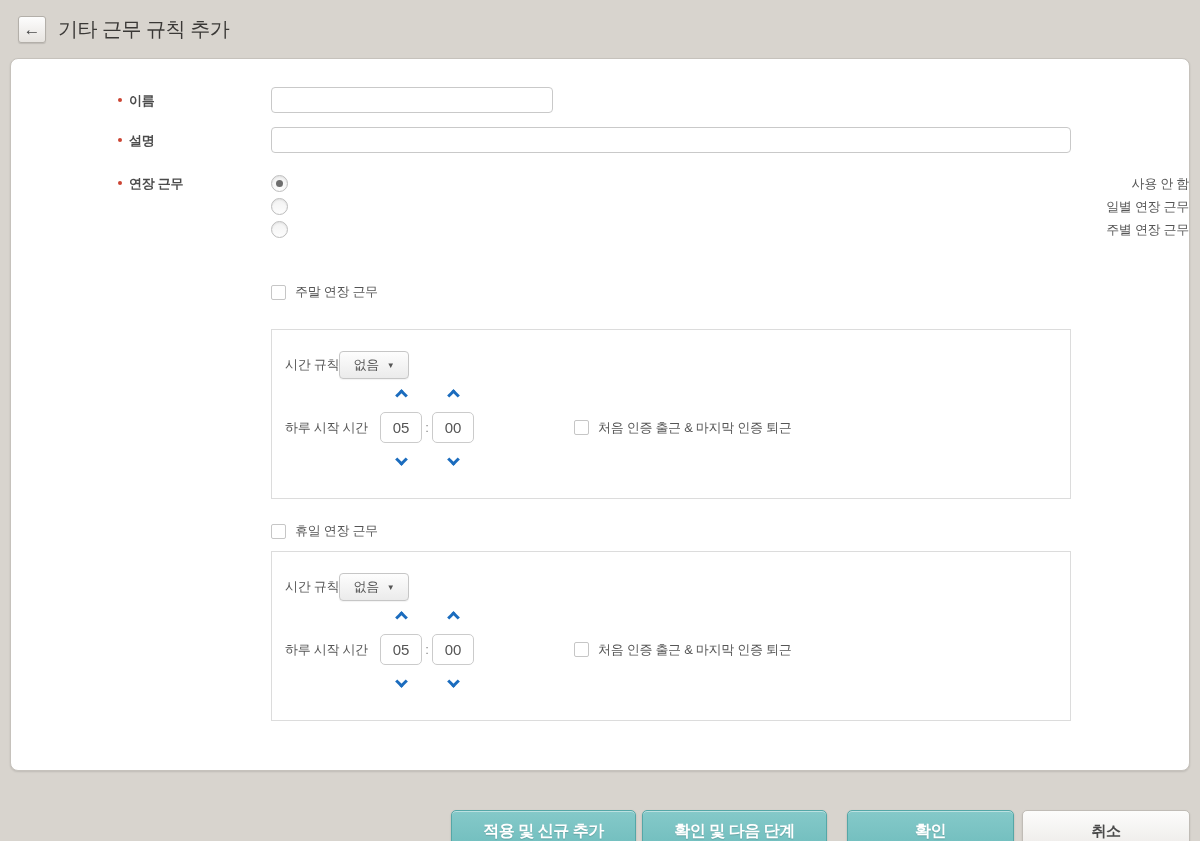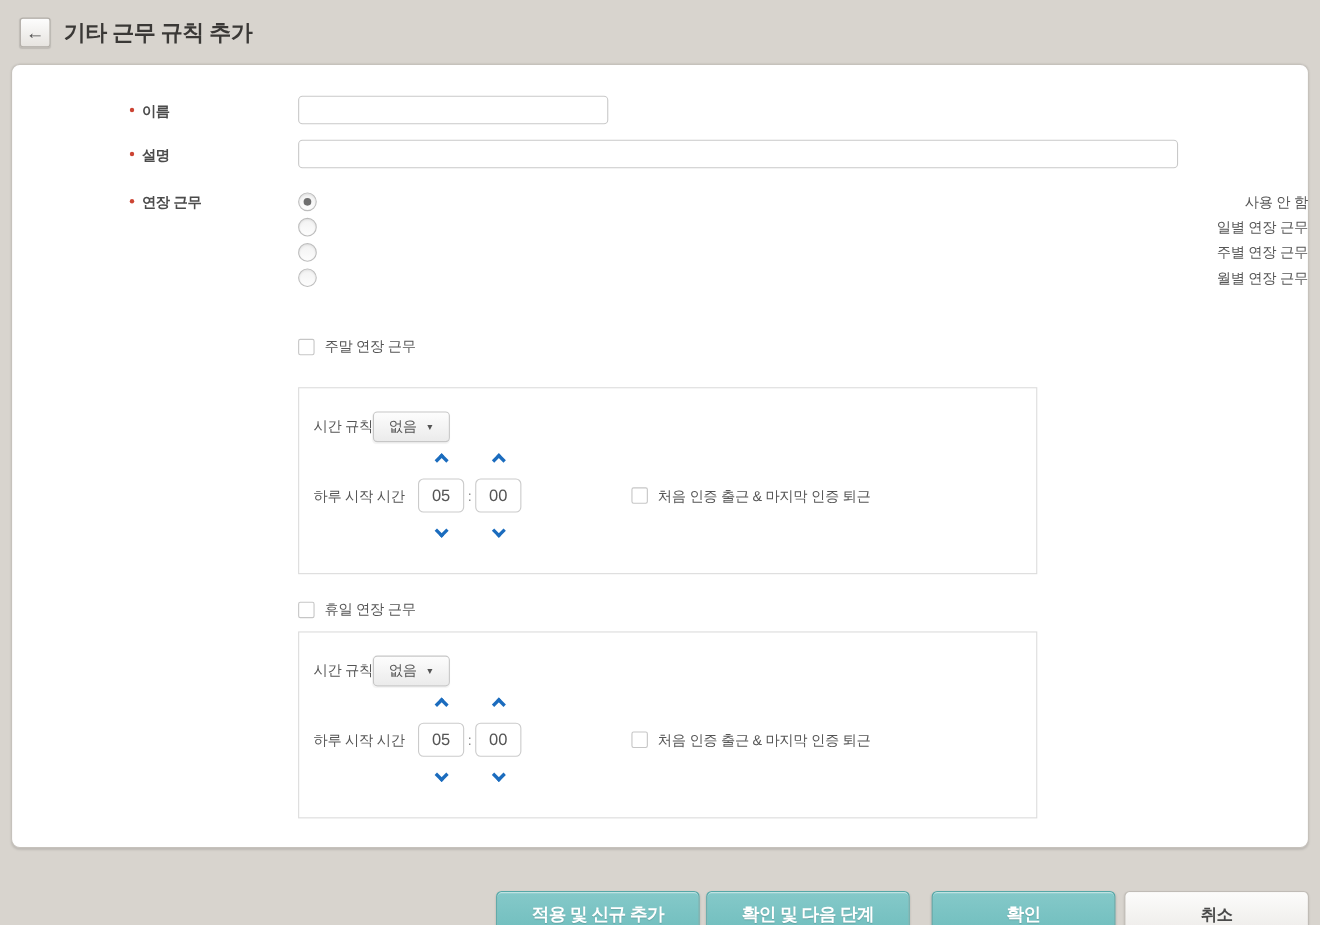--- a/index.html
+++ b/index.html
@@ -14,21 +14,21 @@
   
   .header { height:48px; padding:11px 0 0 18px; display:flex; align-items:center; }
   .back-btn {
     width:28px; height:27px;
     background:linear-gradient(#fdfdfd,#e7e4e0);
     border:1px solid #b3afa9; border-radius:3px;
     display:flex; align-items:center; justify-content:center;
     font-size:17px; font-weight:bold; color:#4a4a4a;
     cursor:pointer; box-shadow:0 1px 1px rgba(0,0,0,.12);
   }
-  .page-title { margin-left:12px; font-size:20px; font-weight:bold; color:#3a3836; letter-spacing:-0.5px; }
+  .page-title { margin-left:12px; font-size:20px; font-weight:normal; color:#3a3836; letter-spacing:-0.5px; }
 
   
   .panel {
     position:absolute; left:10px; top:58px; width:1180px; height:713px;
     background:#fff; border:1px solid #c6c2bc; border-radius:8px;
     box-shadow:0 1px 2px rgba(0,0,0,.12);
     padding-top:28px;
   }
   .row { display:flex; margin-bottom:14px; }
   .row-label {
@@ -66,21 +66,21 @@
   
   .check-row { display:flex; align-items:center; cursor:pointer; }
   .checkbox {
     width:15px; height:15px; border:1px solid #c6c6c6; border-radius:2px;
     background:#fff; flex-shrink:0;
   }
   .check-label { margin-left:9px; font-size:13px; color:#555; letter-spacing:-0.3px; }
 
   
   .group-box {
-    margin-left:260px; width:672px; height:170px;
+    margin-left:260px; width:800px; height:170px;
     border:1px solid #dcdcdc; background:#fff;
     padding:21px 12px 0 13px;
   }
   .mt-weekend-check { margin-top:42px; margin-left:260px; }
   .mt-box1 { margin-top:28px; }
   .mt-holiday-check { margin-top:23px; margin-left:260px; }
   .mt-box2 { margin-top:11px; }
 
   .time-rule-row { display:flex; align-items:center; }
   .time-rule-label { font-size:13px; color:#555; letter-spacing:-0.3px; }
@@ -185,26 +185,20 @@
             <span class="radio-dot"></span>
           </span>
         <span class="radio-label">일별 연장 근무</span>
       </div>
       <div class="radio-item">
         <span class="radio-circle">
             <span class="radio-dot"></span>
           </span>
         <span class="radio-label">주별 연장 근무</span>
       </div>
-      <div class="radio-item">
-        <span class="radio-circle">
-            <span class="radio-dot"></span>
-          </span>
-        <span class="radio-label">월별 연장 근무</span>
-      </div>
     </div>
   </div>
 
   <div class="check-row mt-weekend-check">
     <span class="checkbox"></span>
     <span class="check-label">주말 연장 근무</span>
   </div>
 
   <div class="group-box mt-box1">
     <div class="time-rule-row">

